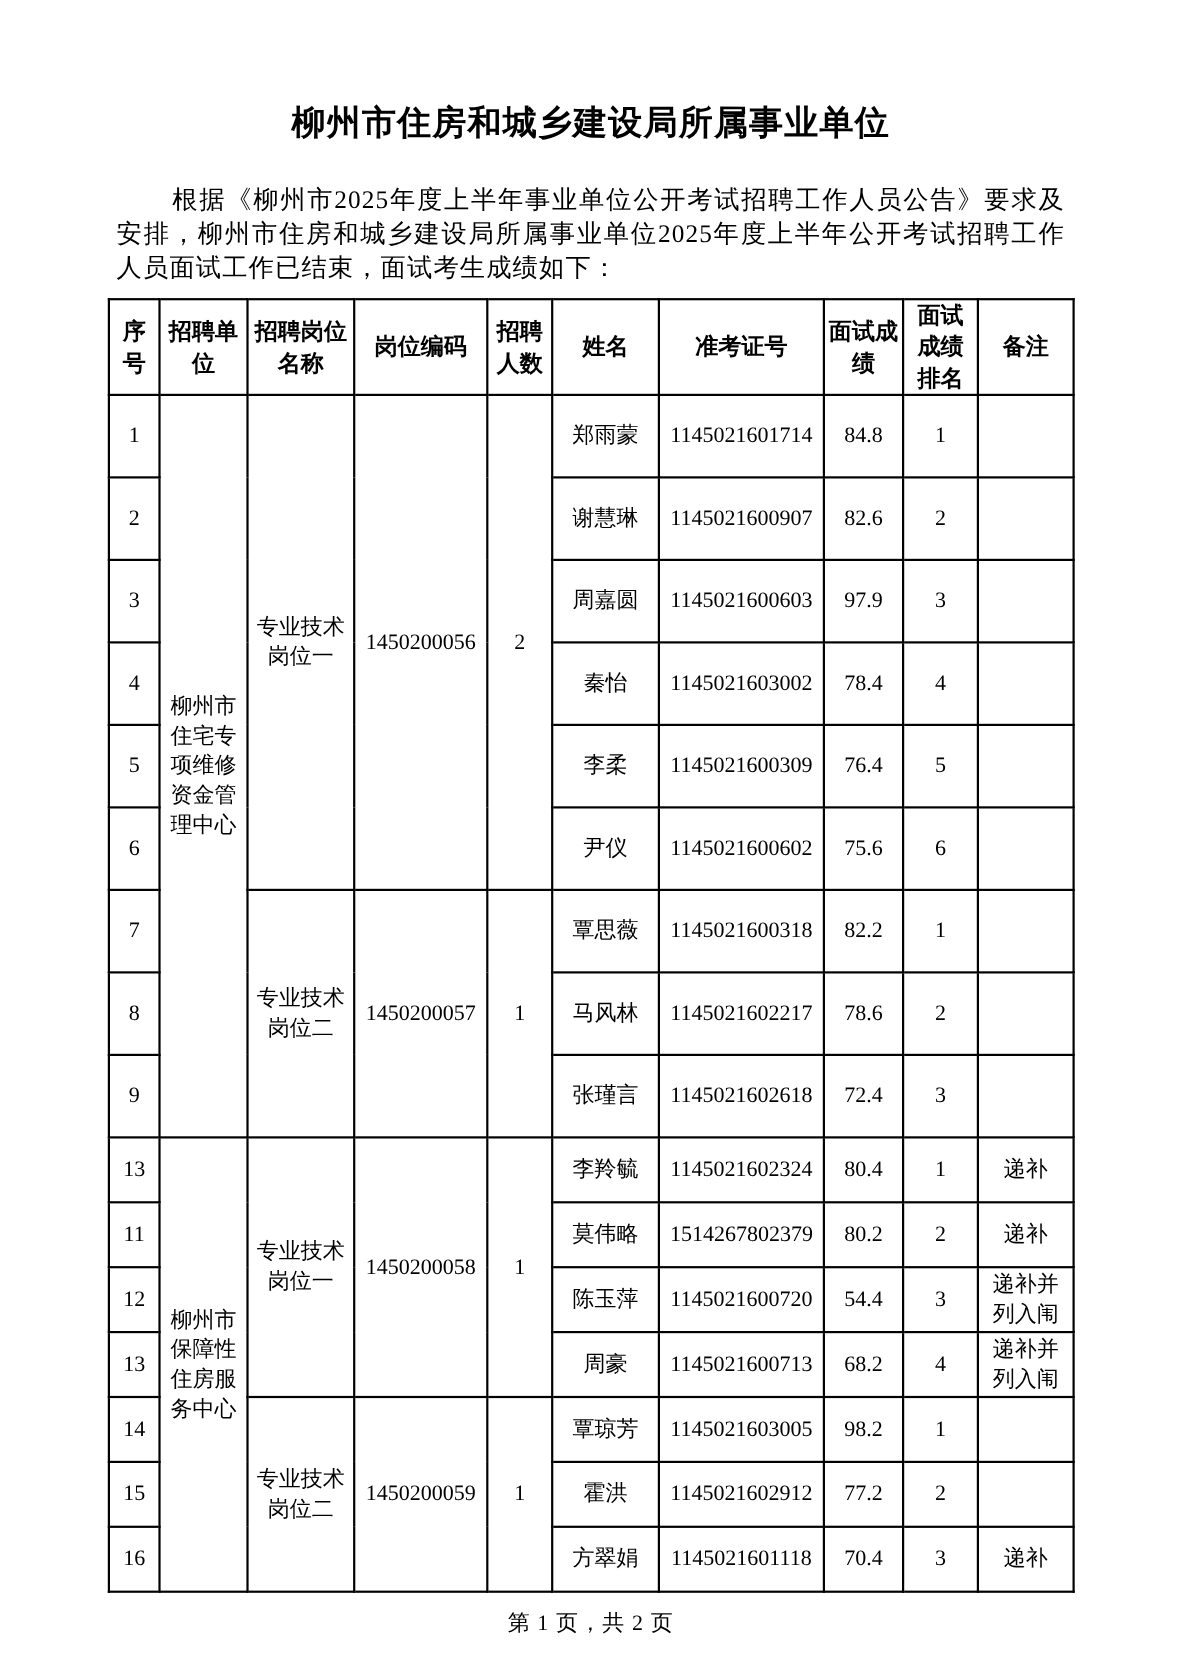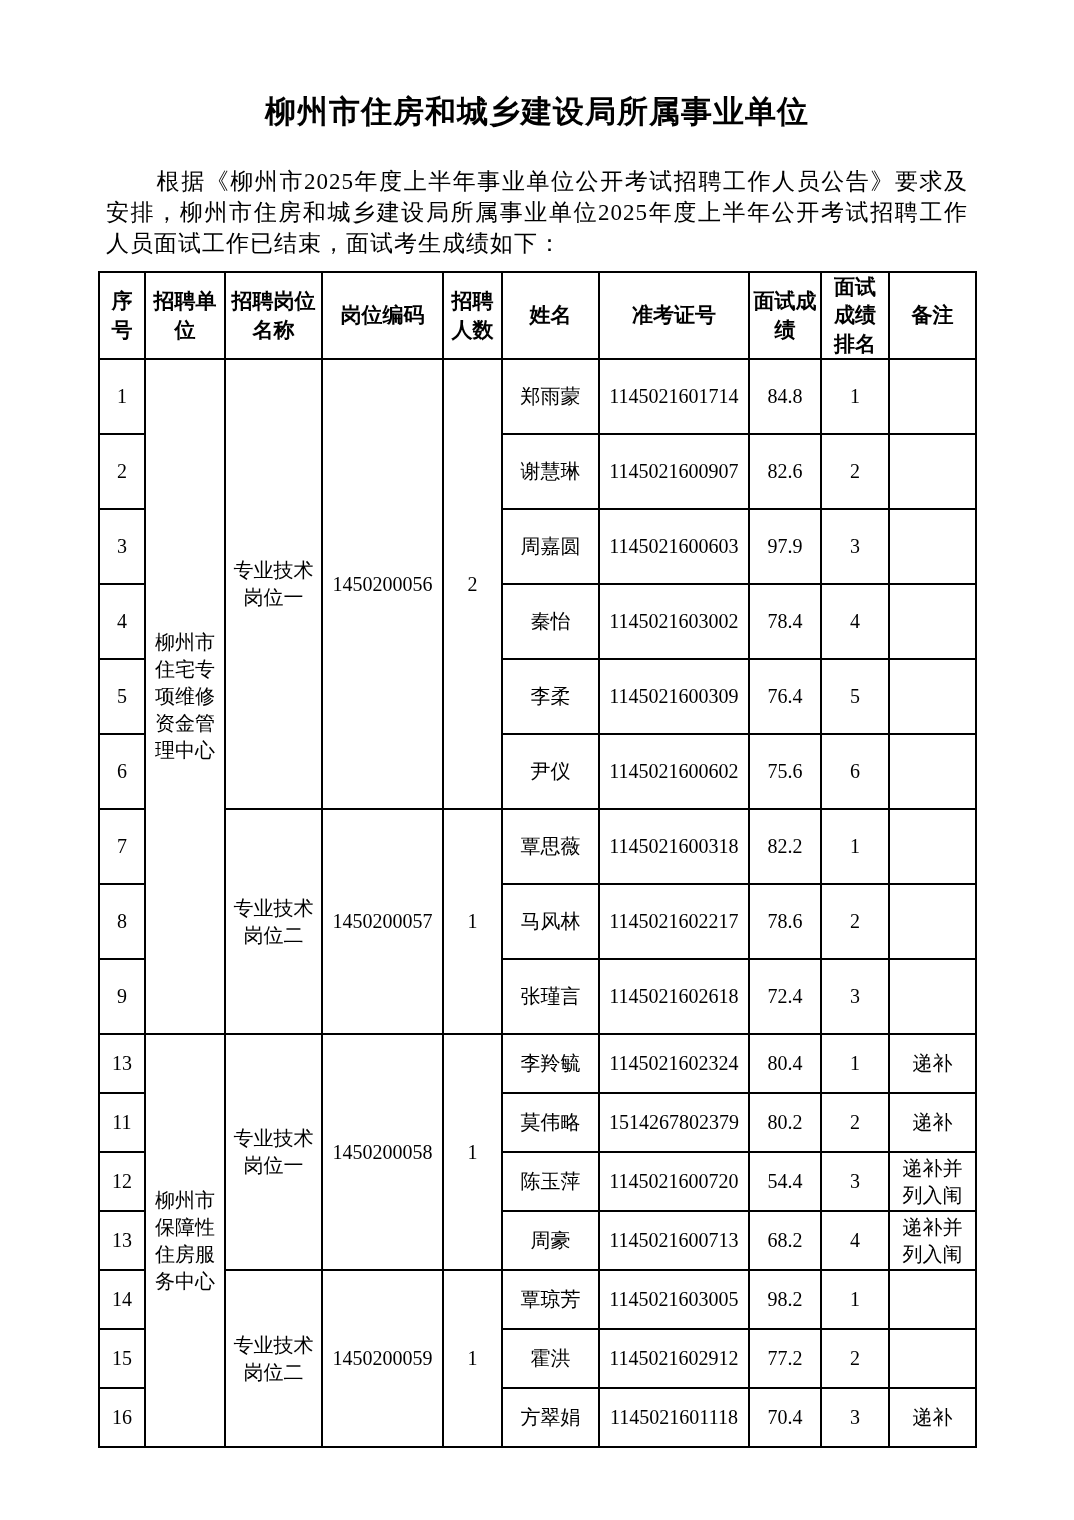--- a/index.html
+++ b/index.html
@@ -245,14 +245,15 @@
           <td>16</td>
           <td>方翠娟</td>
           <td>1145021601118</td>
           <td>70.4</td>
           <td>3</td>
           <td>递补</td>
         </tr>
       </tbody>
   </table>
 
+  <div class="page-footer">第 1 页，共 2 页</div>
 
 </div>
 
 </body></html>

